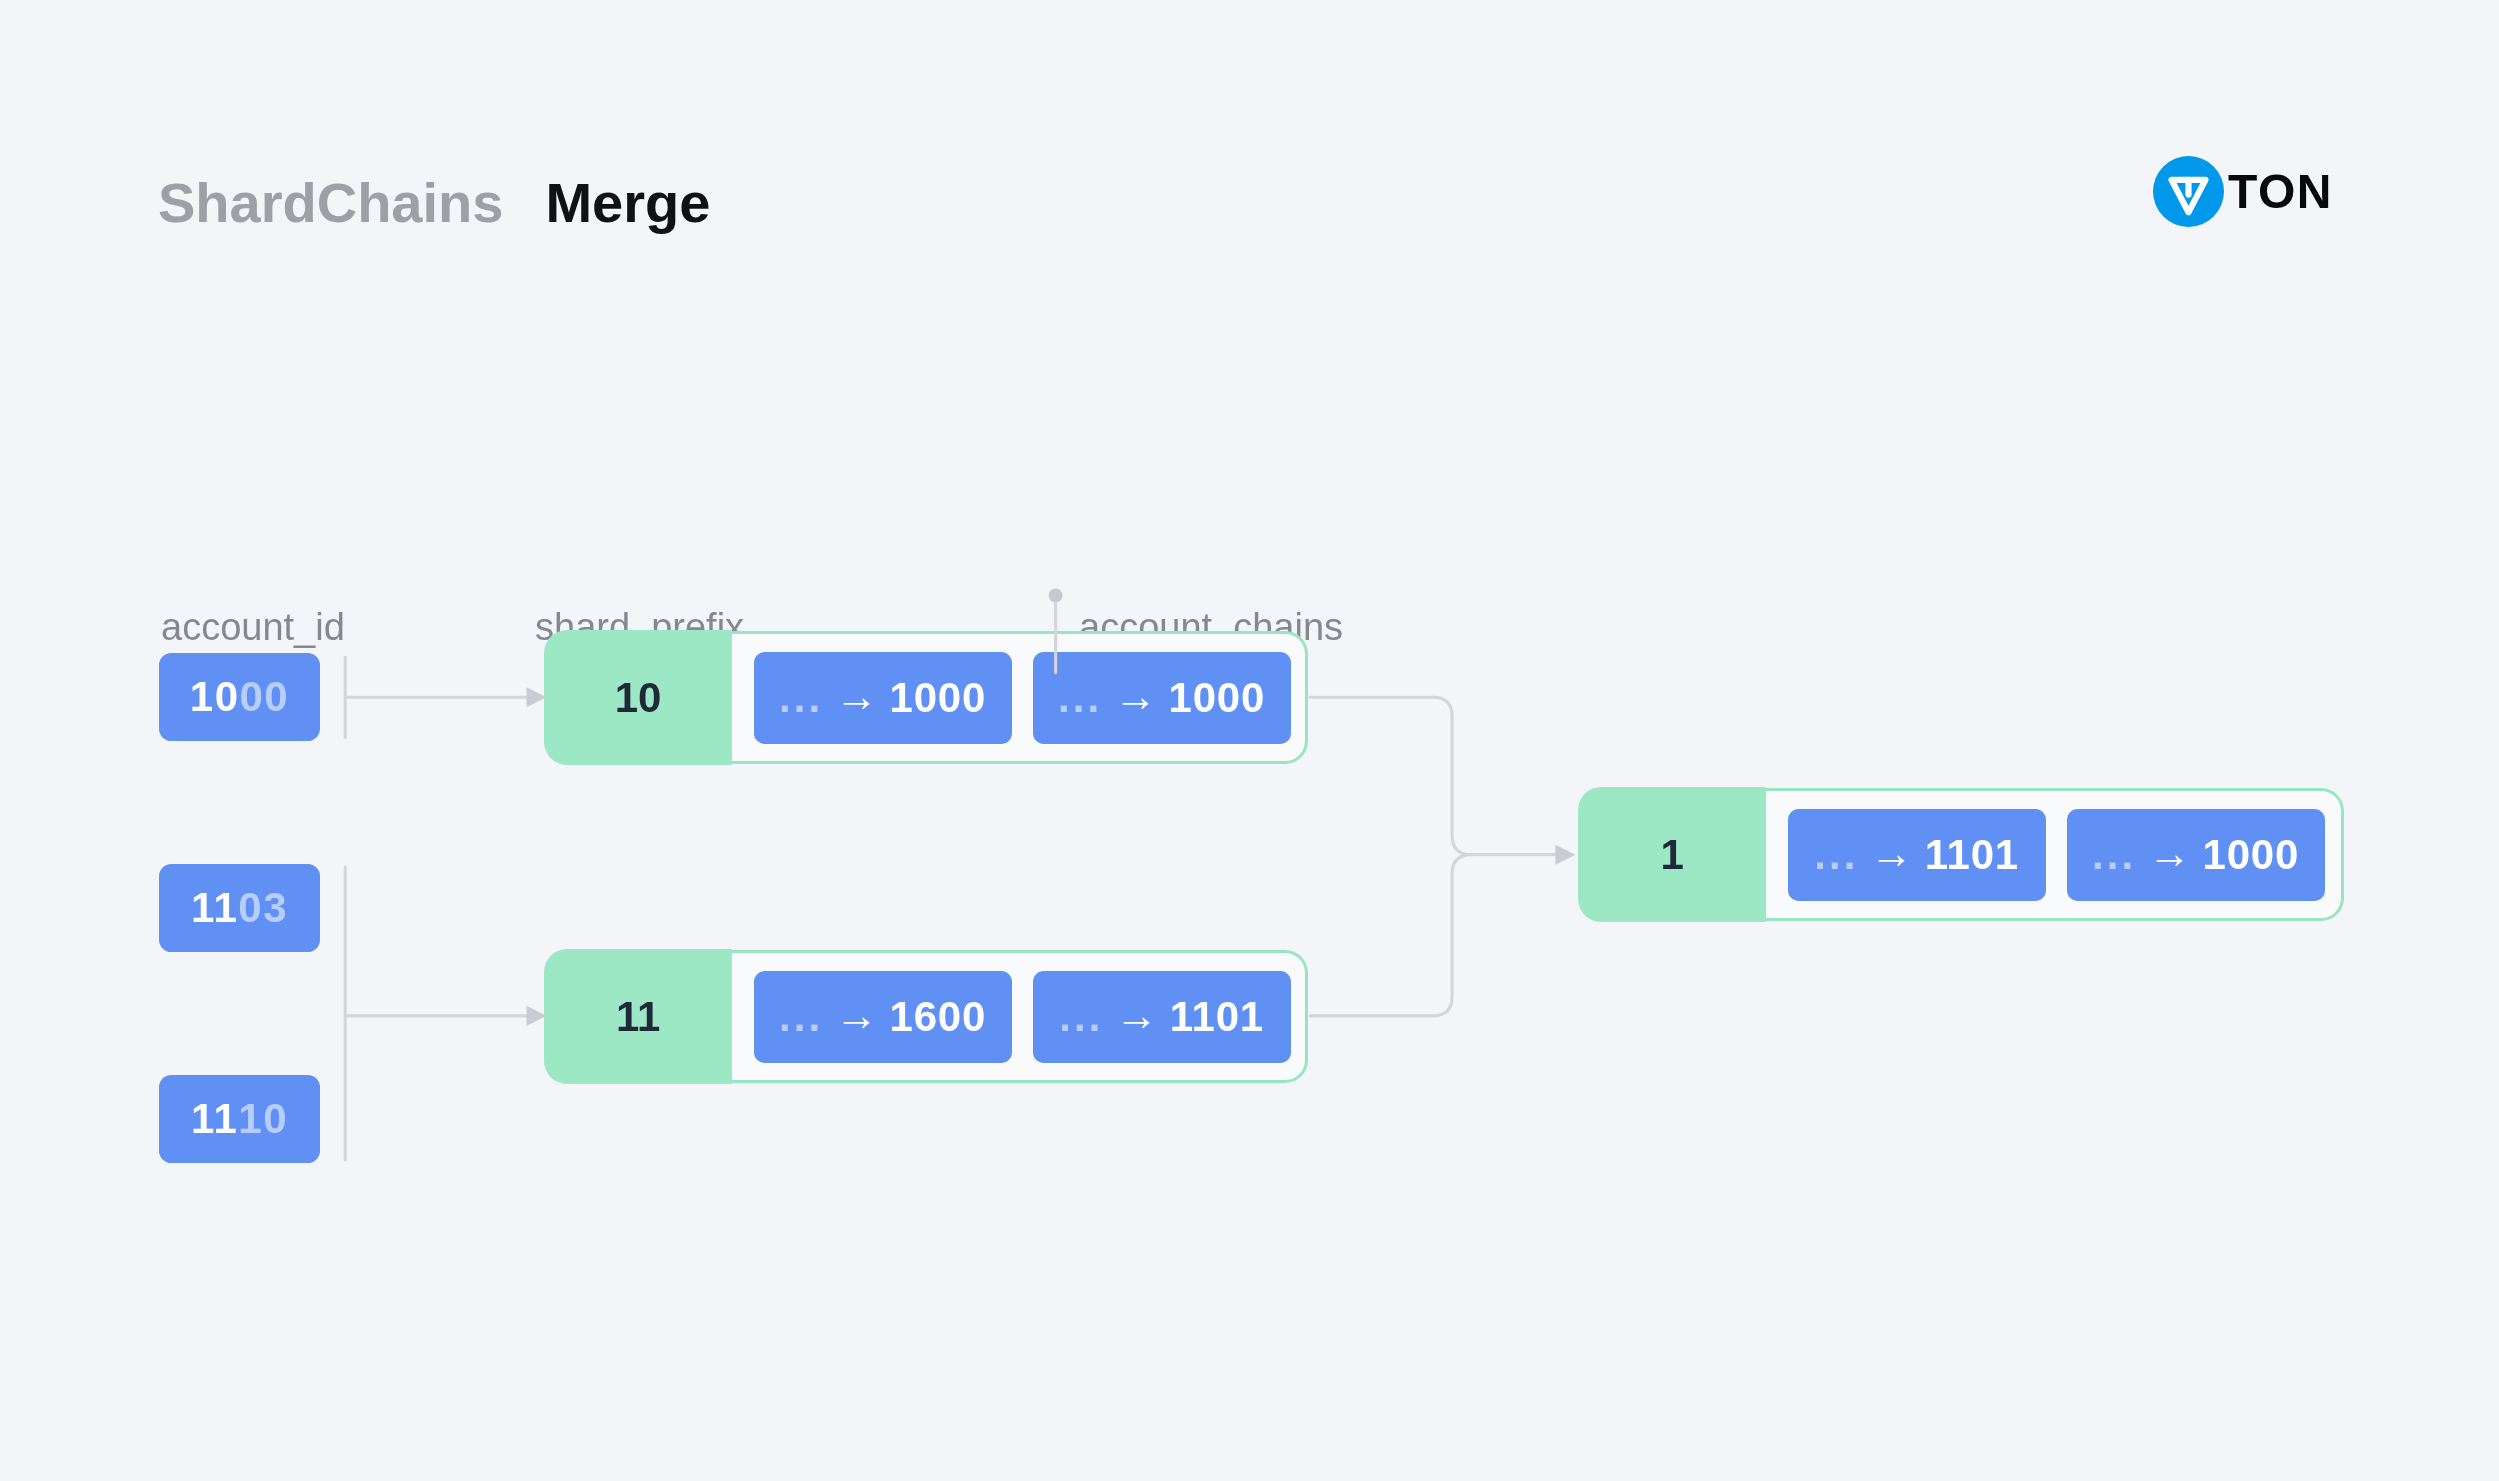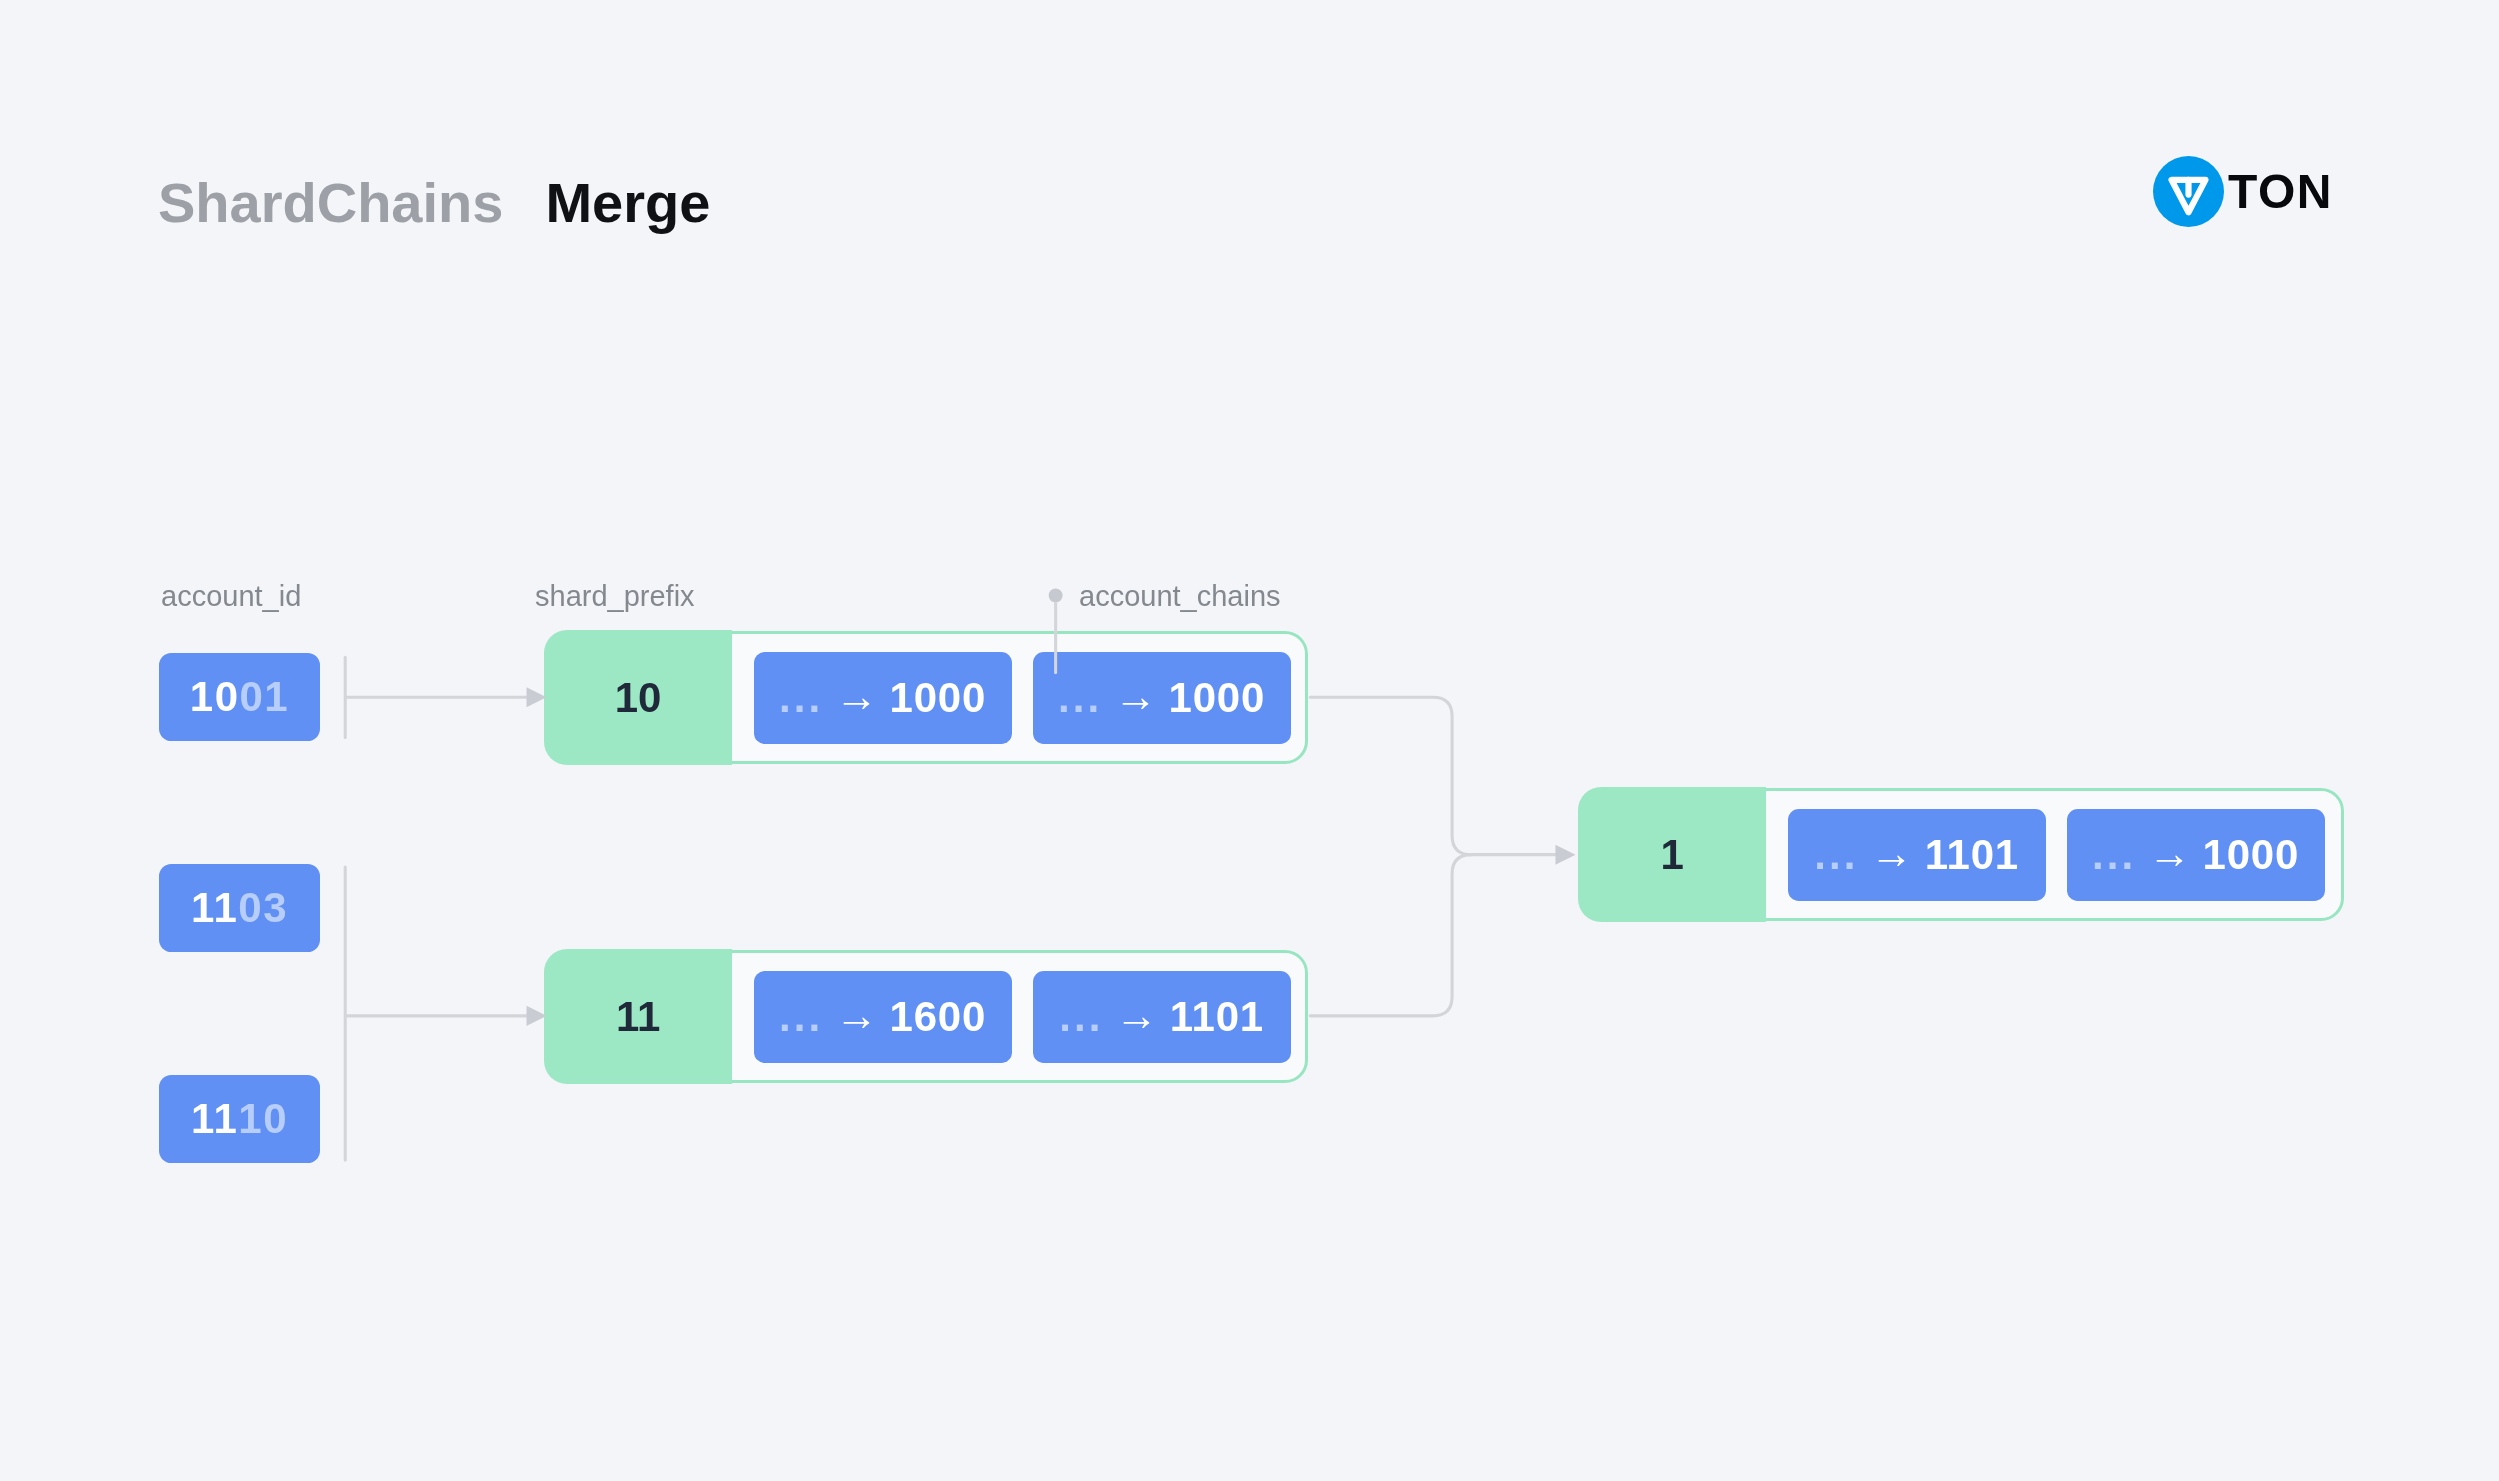--- a/index.html
+++ b/index.html
@@ -17,21 +17,21 @@
   .title { position:absolute; left:158px; top:168px; display:flex; gap:42px; align-items:baseline;
            font-size:56px; font-weight:700; line-height:69px; white-space:nowrap; }
   .title .muted { color:var(--title-muted); }
   .title .strong { color:var(--title-dark); }
 
   .brand { position:absolute; left:2153px; top:156px; height:71px; display:flex; align-items:center; gap:4px; }
   .brand-mark { width:71px; height:71px; display:block; }
   .brand-name { font-size:48px; font-weight:800; letter-spacing:1.5px; color:#07090c; }
 
   
-  .col-label { position:absolute; top:579px; font-size:29px; line-height:34px; color:var(--label-gray); white-space:nowrap; }
+  .col-label { position:absolute; top:610px; font-size:38px; line-height:34px; color:var(--label-gray); white-space:nowrap; }
   .lbl-account-id { left:161px; }
   .lbl-shard-prefix { left:535px; }
   .lbl-account-chains { left:1079px;text-align:right; }
 
   
   .acct-box { position:absolute; left:159px; width:161px; height:88px; border-radius:12.3px;
               background:var(--blue); display:flex; align-items:center; justify-content:center;
               font-size:42px; font-weight:700; letter-spacing:1.5px; color:#fff; }
   .acct-box .rest { color:var(--chip-light); }
   .acct-box.b1 { top:653px; } .acct-box.b2 { top:864px; } .acct-box.b3 { top:1075px; }
@@ -81,21 +81,21 @@
     </span>
     <span class="brand-name">TON</span>
   </div>
 
   <span class="col-label lbl-account-id">account_id</span>
   <span class="col-label lbl-shard-prefix">shard_prefix</span>
   <span class="col-label lbl-account-chains">account_chains</span>
 
   <div class="acct-box b1">
     <span>10</span>
-      <span class="rest">01</span>
+      <span class="rest">00</span>
   </div>
   <div class="acct-box b2">
     <span>11</span>
       <span class="rest">03</span>
   </div>
   <div class="acct-box b3">
     <span>11</span>
       <span class="rest">10</span>
   </div>
 

